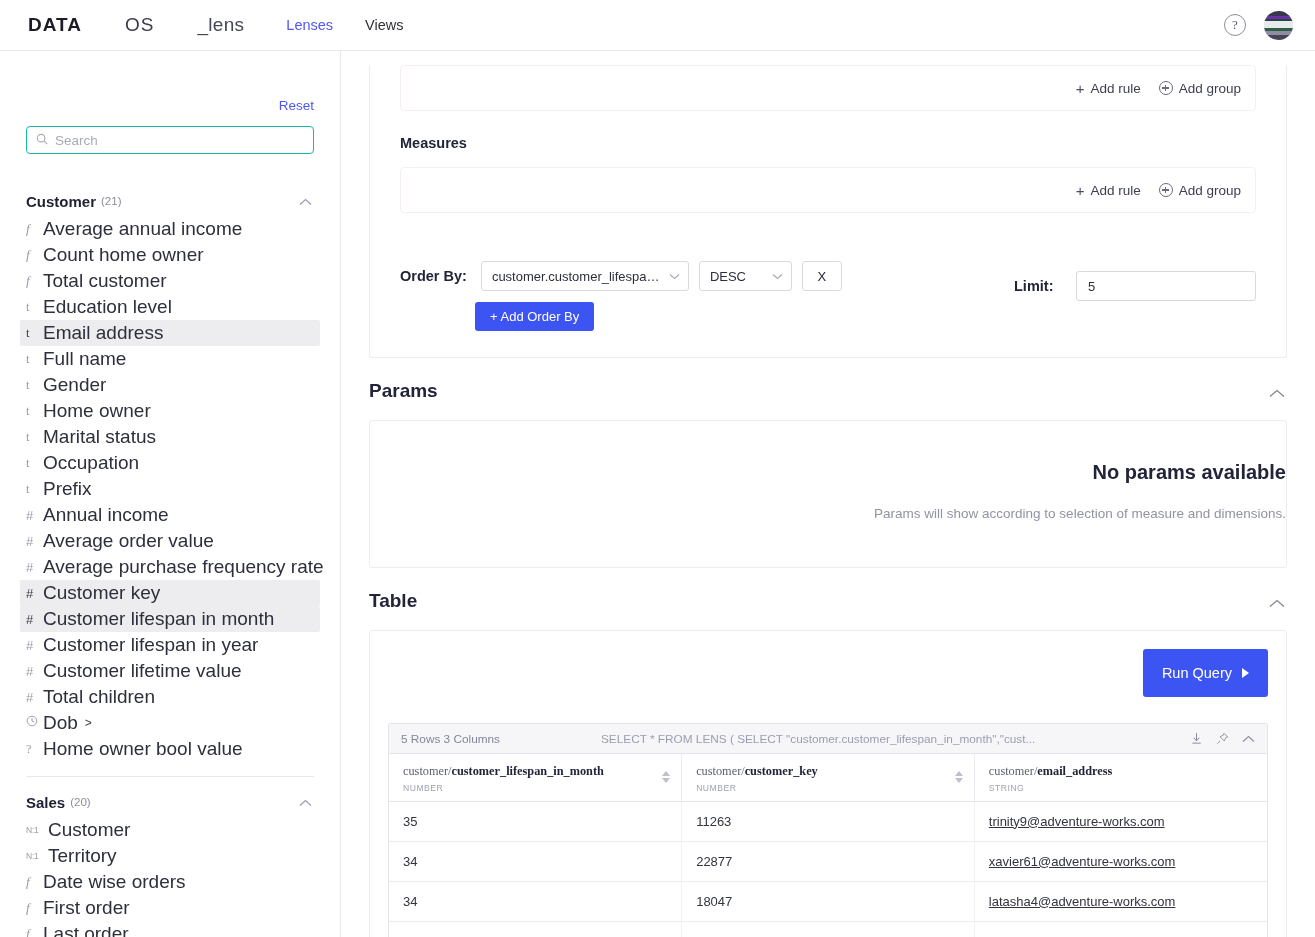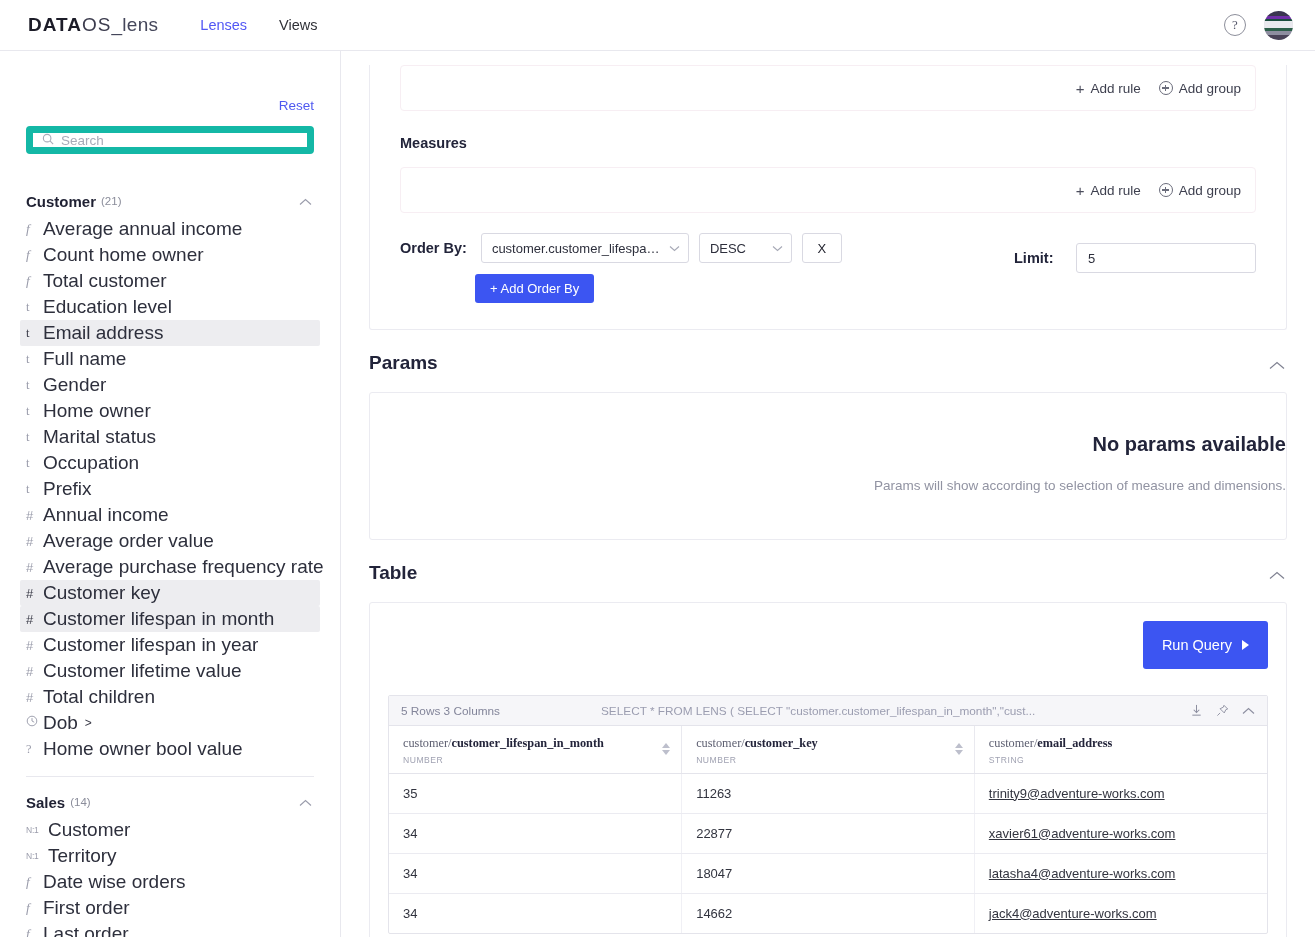--- a/index.html
+++ b/index.html
@@ -18,20 +18,21 @@
     display: flex;
     align-items: center;
     padding: 0 22px 0 28px;
     background: #fff;
     position: relative;
   }
   .brand {
     display: flex; align-items: flex-start;
     font-size: 19px; letter-spacing: .5px;
     margin-right: 42px;
+    gap: 43px;
   }
   .brand .b-data { font-weight: 700; color: #1c1c28; letter-spacing: 1px; }
   .brand .b-os   { font-weight: 400; color: #3b3b4d; letter-spacing: 1px; }
   .brand .b-lens { font-weight: 400; color: #44465a; letter-spacing: .3px; }
 
   .navlinks { display: flex; gap: 32px; align-items: flex-start; }
   .navlink {
     font-size: 14.5px; color: #2f3037; cursor: pointer;
     padding: 4px 0;
   }
@@ -66,21 +67,21 @@
     overflow: hidden;
     position: relative;
   }
   .reset-row { text-align: right; padding-top: 45px; }
   .reset-link {
     color: #4f59f0; font-size: 13.5px; cursor: pointer; display: inline-block;
   }
   .search-box {
     margin-top: 12px;
     height: 28px;
-    border: 7px solid #14b8a6;
+    border: 1px solid #14b8a6;
     border-radius: 4px;
     display: flex; align-items: center;
     padding: 0 9px; gap: 7px;
   }
   .search-box svg { flex: 0 0 auto; }
   .search-box input {
     border: none; outline: none; font-size: 13.5px;
     color: #30313d; width: 100%;
     font-family: "Liberation Sans", sans-serif;
     background: transparent;
@@ -157,21 +158,21 @@
     content: ""; position: absolute; background: #6a6c7b;
   }
   .circ-plus::before { left: 2.8px; right: 2.8px; top: 5.4px; height: 1.2px; }
   .circ-plus::after  { top: 2.8px; bottom: 2.8px; left: 5.4px; width: 1.2px; }
 
   .subhead {
     font-size: 14.5px; font-weight: 700; color: #22243a;
     margin: 24px 0 16px;
   }
 
-  .orderby-wrap { display: flex; margin-top: 20px; }
+  .orderby-wrap { display: flex; margin-top: 48px; }
   .ob-left { display: flex; flex-wrap: wrap; align-items: flex-start; }
   .ob-label {
     font-size: 14.5px; font-weight: 700; color: #22243a;
     line-height: 30px; margin-right: 14px; white-space: nowrap;
   }
   .select {
     height: 30px; border: 1px solid #d9d9e2; border-radius: 3px;
     background: #fff; display: flex; align-items: center;
     padding: 0 8px 0 10px; font-size: 13px; color: #2d2f3c;
     cursor: pointer; margin-right: 10px;
@@ -424,21 +425,21 @@
       <div class="field-row">
           <span class="field-icon">?</span>
           <span class="field-label">Home owner bool value</span>
         </div>
     </div>
 
     <div class="grp-divider"></div>
 
     <div class="group-head" style="margin-top:16px">
       <span class="group-title">Sales</span>
-      <span class="group-count">(14)</span>
+      <span class="group-count">(20)</span>
       <span class="group-chev">
         <svg width="13" height="8" viewBox="0 0 13 8">
             <polyline points="1,6.5 6.5,1.5 12,6.5" fill="none" stroke="#9a9cab" stroke-width="1.1"></polyline>
           </svg>
       </span>
     </div>
     <div>
       <div class="field-row">
           <span class="field-icon rel">N:1</span>
           <span class="field-label" style="margin-left:5px">Customer</span>

